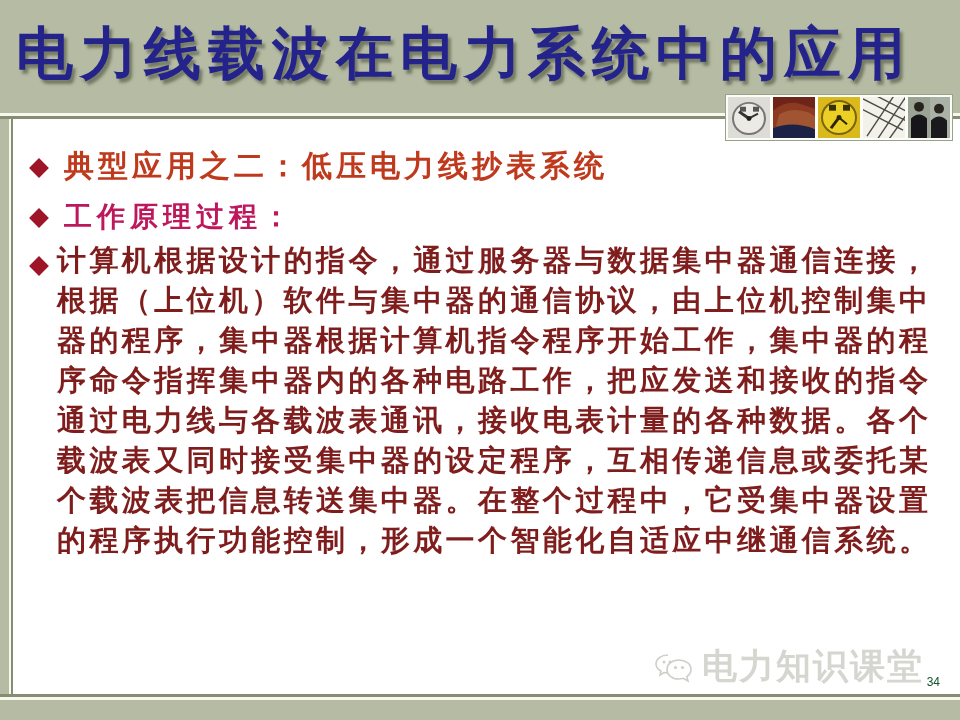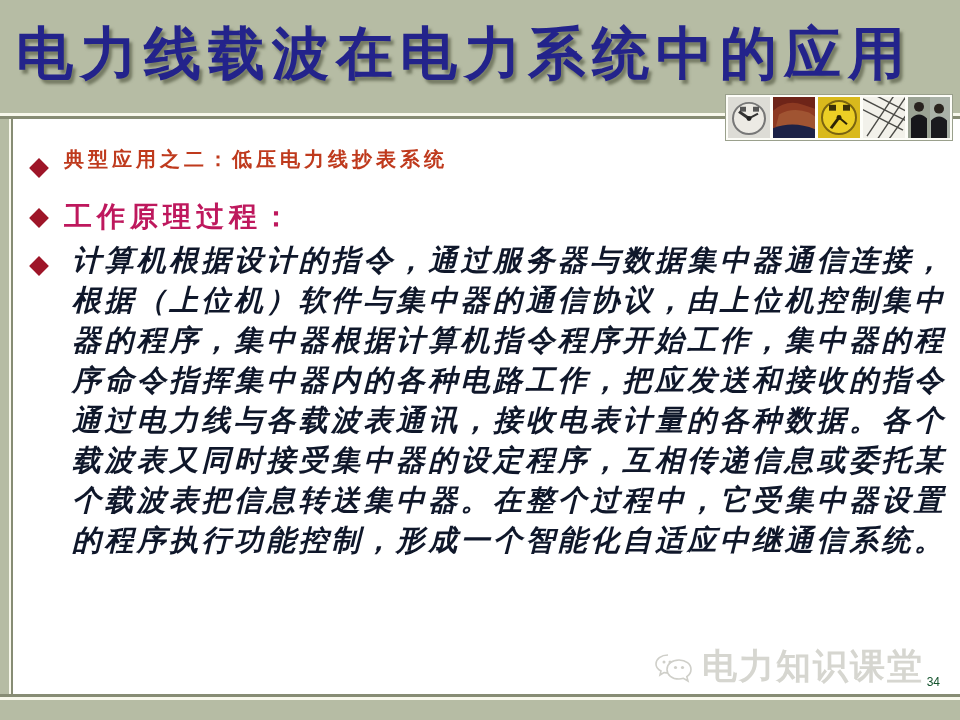--- a/index.html
+++ b/index.html
@@ -50,32 +50,32 @@
   .bullet-diamond {
     position:absolute; width:14px; height:14px; background:#9e1528;
     transform:rotate(45deg); z-index:3;
   }
   .b1 { left:32px; top:161px; }
   .b2 { left:32px; top:211px; }
   .b3 { left:32px; top:259px; }
 
   .heading-red {
     position:absolute; left:64px; top:146px; z-index:3;
-    font-size:20px; font-weight:700; letter-spacing:4px;
+    font-size:30px; font-weight:700; letter-spacing:4px;
     color:#bf3a1d; white-space:nowrap;
   }
   .heading-black {
     position:absolute; left:64px; top:198px; z-index:3;
     font-size:28px; font-weight:700; letter-spacing:5px;
     color:#be185d; white-space:nowrap;
   }
 
   .paragraph {
-    position:absolute; left:72px; top:240px; width:872px; z-index:3;
-    font-size:29px; font-weight:700; color:#0f172a;font-style:italic;
+    position:absolute; left:57px; top:240px; width:872px; z-index:3;
+    font-size:29px; font-weight:700; color:#7f1d1d;
   }
   .para-line {
     height:40px; line-height:40px;
     text-align:justify; text-align-last:justify;
     letter-spacing:1px; white-space:nowrap;
   }
 
   
   .watermark {
     position:absolute; right:36px; bottom:30px; z-index:3;

